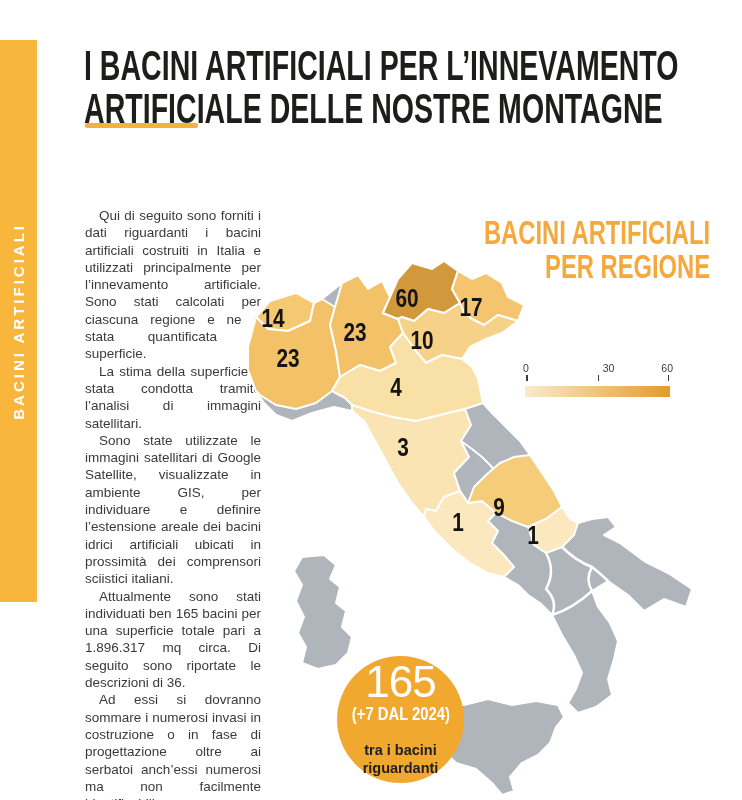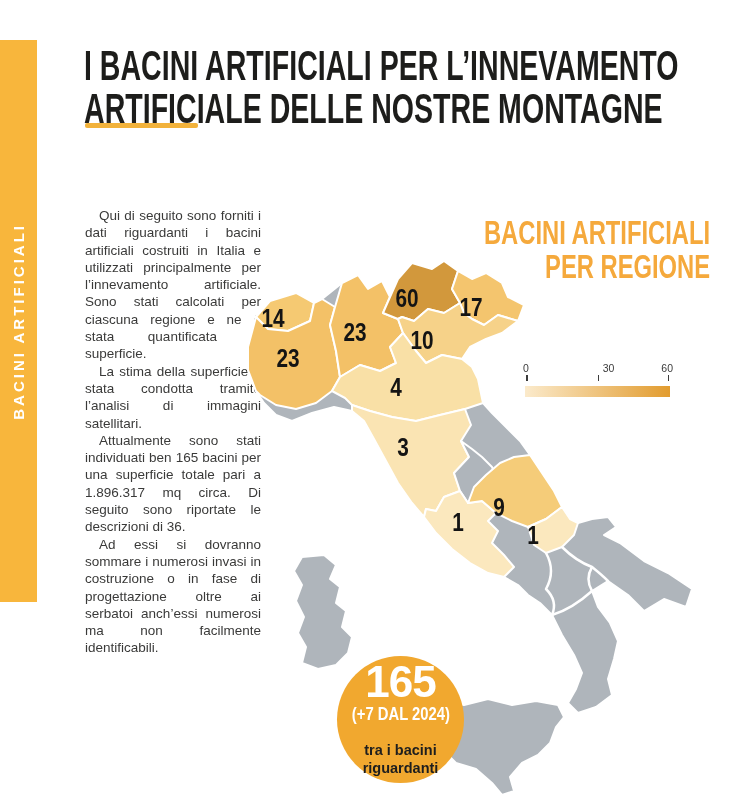--- a/index.html
+++ b/index.html
@@ -39,21 +39,21 @@
   
   .italy-map{position:absolute;left:240px;top:255px;}
   .italy-map path{stroke:#ffffff;stroke-width:2;stroke-linejoin:round;}
   .italy-map .borderline{fill:none;stroke:#ffffff;stroke-width:2.5;stroke-linecap:round;}
   .rlabel{font-family:"Liberation Sans",sans-serif;font-weight:bold;font-size:26px;fill:#141414;
           text-anchor:middle;}
 
   
   .badge{position:absolute;left:337px;top:656px;width:127px;height:127px;border-radius:50%;
          display:flex;flex-direction:column;align-items:center;justify-content:center;z-index:5;}
-  .badge-num{color:#ffffff;font-weight:bold;font-size:44px;line-height:40px;letter-spacing:-1px;}
+  .badge-num{color:#ffffff;font-weight:normal;font-size:44px;line-height:40px;letter-spacing:-1px;}
   .badge-delta{color:#ffffff;font-weight:bold;font-size:19px;line-height:22px;margin-top:1px;
                transform:scaleX(0.78);white-space:nowrap;}
   .badge-caption{color:#1e1e1e;font-weight:bold;font-size:14.5px;line-height:18px;
                  text-align:center;margin-top:16px;}
 </style>
 </head>
 <body>
 
 <div class="page">
 
@@ -63,20 +63,21 @@
 
   <h1 class="title" style="color: rgb(29, 29, 27);">
     <span class="tl">I BACINI ARTIFICIALI PER L’INNEVAMENTO</span>
     <span class="tl">ARTIFICIALE DELLE NOSTRE MONTAGNE</span>
   </h1>
   <div class="title-underline" style="background: rgb(242, 178, 59);"></div>
 
   <div class="body-col">
     <p>Qui di seguito sono forniti i dati riguardanti i bacini artificiali costruiti in Italia e utilizzati principalmente per l’innevamento artificiale. Sono stati calcolati per ciascuna regione e ne è stata quantificata la superficie.</p>
     <p>La stima della superficie è stata condotta tramite l’analisi di immagini satellitari.</p>
+    <p>Sono state utilizzate le immagini satellitari di Google Satellite, visualizzate in ambiente GIS, per individuare e definire l’estensione areale dei bacini idrici artificiali ubicati in prossimità dei comprensori sciistici italiani.</p>
     <p>Attualmente sono stati individuati ben 165 bacini per una superficie totale pari a 1.896.317 mq circa. Di seguito sono riportate le descrizioni di 36.</p>
     <p>Ad essi si dovranno sommare i numerosi invasi in costruzione o in fase di progettazione oltre ai serbatoi anch’essi numerosi ma non facilmente identificabili.</p>
   </div>
 
   <div class="map-heading" style="color: rgb(245, 169, 60);">
     <span class="hl">BACINI ARTIFICIALI</span>
     <span class="hl">PER REGIONE</span>
   </div>
 
   <div class="legend">

